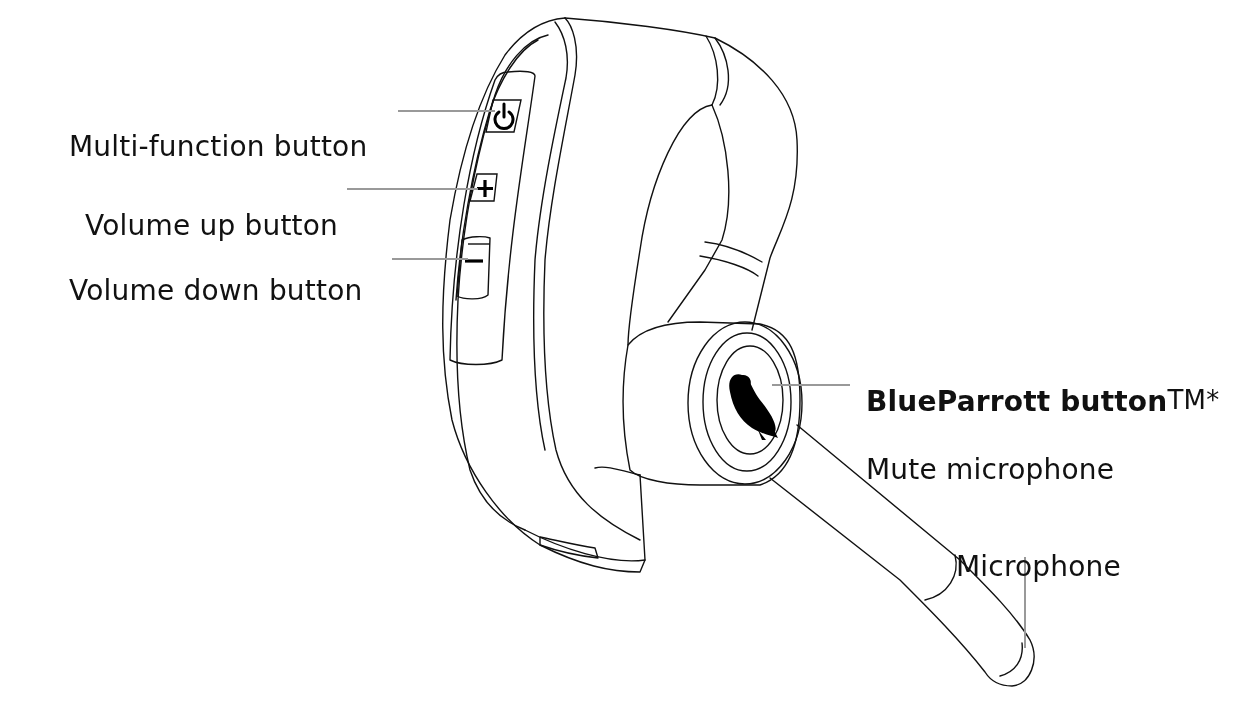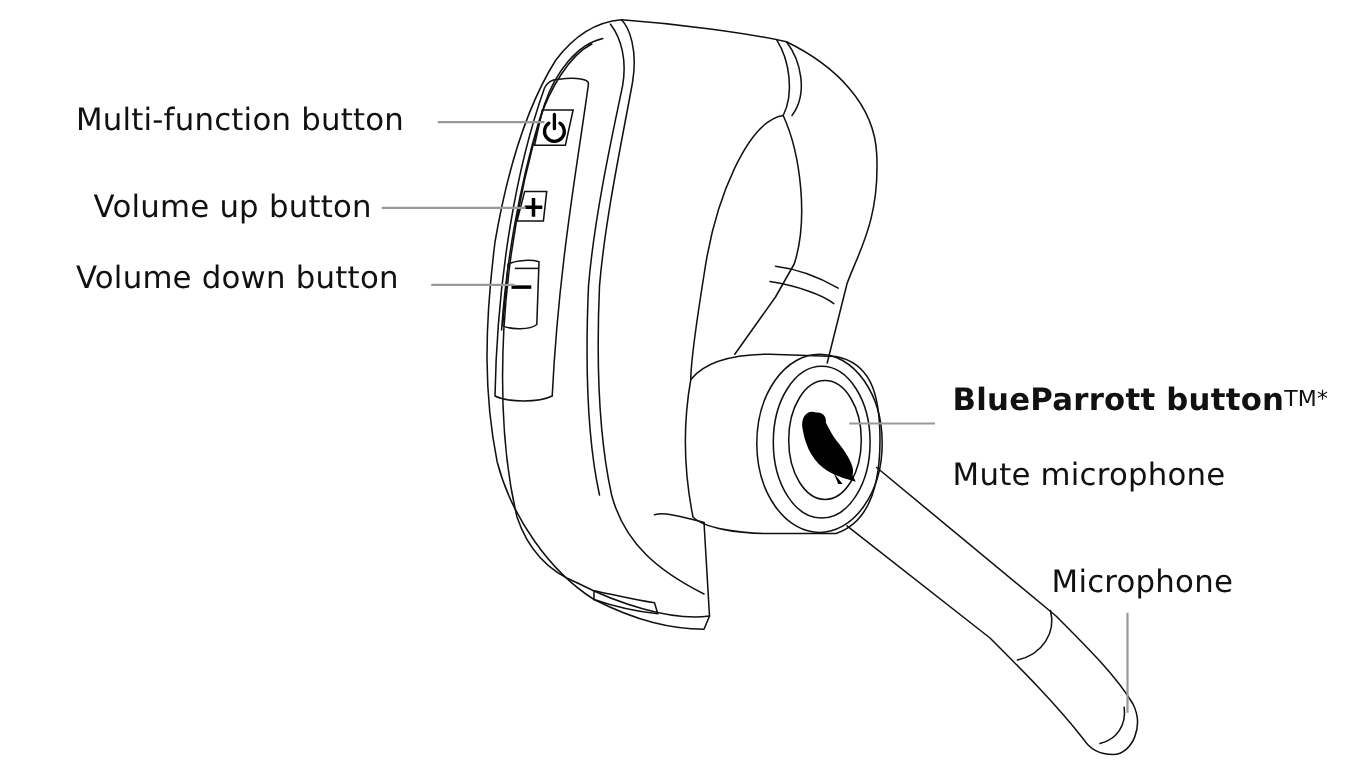--- a/index.html
+++ b/index.html
@@ -1,21 +1,21 @@
 <!DOCTYPE html>
 <html><head>
 <meta charset="utf-8">
 <style>
   html, body { margin:0; padding:0; background:#ffffff; }
   body { width:1236px; height:701px; position:relative; overflow:hidden;
          font-family:"DejaVu Sans", "Liberation Sans", sans-serif; color:#111111; }
   .drawing { position:absolute; left:0; top:0; width:1236px; height:701px; }
-  .label { position:absolute; font-size:28px; line-height:32px; white-space:nowrap; letter-spacing:0.2px; }
+  .label { position:absolute; font-size:28px; line-height:32px; white-space:nowrap; letter-spacing:0.2px;margin-top:38px; }
   .label.bold { font-weight:bold; }
-  .sup { font-size:20px; vertical-align:top; position:relative; top:-2px; font-weight:normal; }
+  .sup { font-size:26px; vertical-align:top; position:relative; top:-2px; font-weight:normal; }
 </style>
 </head>
 <body>
 
 <svg class="drawing" viewBox="0 0 1236 701" xmlns="http://www.w3.org/2000/svg">
   <g fill="none" stroke="#111" stroke-width="1.4" stroke-linejoin="round" stroke-linecap="round">
 
     <path d="M565 18 C620 22 680 30 715 38 C760 60 795 95 797 140 C800 200 780 230 770 258 L752 330"></path>
     <path d="M715 38 C728 55 735 85 720 105"></path>
     <path d="M706 36 C718 55 722 85 712 105"></path>

